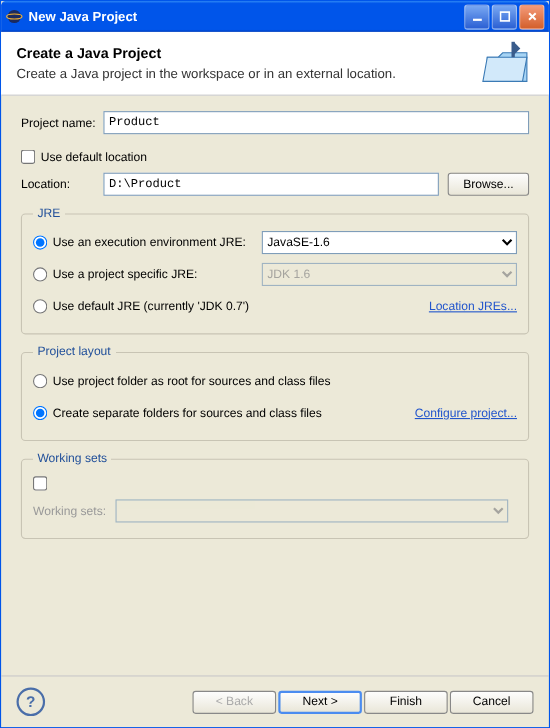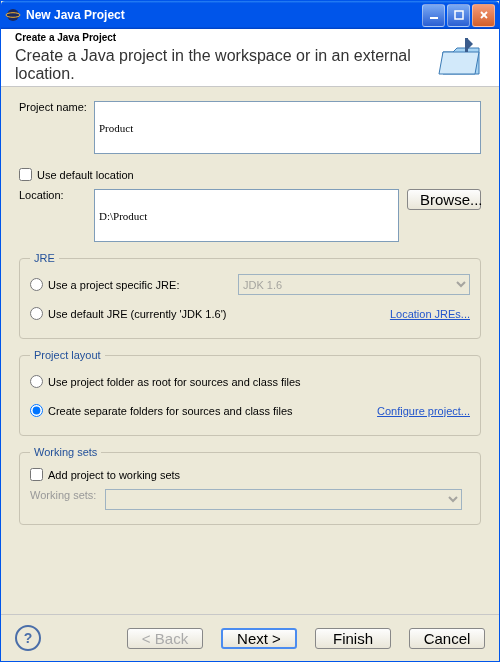--- a/index.html
+++ b/index.html
@@ -5,44 +5,44 @@
 html,body{margin:0;padding:0;font-family:Tahoma,Arial,sans-serif;font-size:11px;color:#000;background:#ece9d8}
 .window{width:500px;height:662px;box-sizing:border-box;border:1px solid #0055ea;background:#ece9d8;display:flex;flex-direction:column}
 .titlebar{height:28px;background:linear-gradient(to bottom,#2a83f4 0%,#0055ea 8%,#0055ea 92%,#003fbf 100%);display:flex;align-items:center;color:#fff;font-weight:bold;font-size:12px;padding:0 4px;border-radius:4px 4px 0 0}
 .titlebar .icon{width:16px;height:16px;margin-right:5px;display:flex;align-items:center;justify-content:center}
 .titlebar .title{flex:1}
 .titlebar .win-btn{width:21px;height:21px;margin-left:2px;border-radius:3px;border:1px solid #fff6;display:flex;align-items:center;justify-content:center;font-weight:bold;font-family:Arial;font-size:12px}
 .win-btn.min,.win-btn.max{background:linear-gradient(to bottom,#7aa9f3,#2a5fd3)}
 .win-btn.close{background:linear-gradient(to bottom,#f49b7a,#d35f2a)}
 .header{background:#fff;padding:10px 14px;border-bottom:1px solid #c8c8c8;display:flex;align-items:center;height:58px;box-sizing:border-box}
 .header-left{flex:1}
-.header h1{font-size:10px;font-weight:bold;margin:0 0 4px 0}
-.header p{margin:0;font-size:16px;color:#333}
+.header h1{font-size:13px;font-weight:bold;margin:0 0 4px 0}
+.header p{margin:0;font-size:12px;color:#333}
 .header-icon{width:48px;height:48px}
 .content{flex:1;padding:14px 18px 4px 18px;overflow:hidden}
-.row{display:flex;align-items:flex-start;margin-bottom:8px}
+.row{display:flex;align-items:center;margin-bottom:8px}
 .row label.fixed{width:75px}
-input[type=text].field{flex:1;height:19px;border:1px solid #7f9db9;padding:16px 4px;font-family:Liberation Serif, serif;font-size:11px;background:#fff}
+input[type=text].field{flex:1;height:19px;border:1px solid #7f9db9;padding:0 4px;font-family:Liberation Mono, monospace;font-size:11px;background:#fff}
 input[type=text].field:disabled{background:#ece9d8;color:#888}
 select.field{flex:1;height:21px;border:1px solid #7f9db9;font-family:inherit;font-size:11px;background:#fff}
 select.field:disabled{background:#ece9d8;color:#888}
 .chk{display:flex;align-items:flex-end;margin-bottom:8px}
 .chk input{margin:0 5px 0 0;width:13px;height:13px}
-.btn{height:21px;border:1px solid #888;background:linear-gradient(to bottom,#fdfdfd,#e9e6d8);border-radius:3px;font-family:inherit;font-size:15px;padding:0 12px;cursor:pointer}
+.btn{height:21px;border:1px solid #888;background:linear-gradient(to bottom,#fdfdfd,#e9e6d8);border-radius:3px;font-family:inherit;font-size:11px;padding:0 12px;cursor:pointer}
 .btn:disabled{color:#aaa;cursor:default}
 .btn.default{border:2px solid #4b8cf0;padding:0 11px}
 fieldset{border:1px solid #c8c4b4;border-radius:4px;margin:10px 0 8px 0;padding:10px 10px 6px 10px}
 legend{color:#22509a;padding:0 4px}
 .radio-row{display:flex;align-items:center;margin-bottom:8px;min-height:21px}
 .radio-row input[type=radio]{margin:0 5px 0 0}
 .radio-label{flex:0 0 190px}
 .link{color:#2255cc;text-decoration:underline;cursor:pointer;text-align:right}
 .footer{border-top:1px solid #c8c8c8;padding:10px 14px;display:flex;align-items:center}
 .help{width:22px;height:22px;border:2px solid #4a6ea9;border-radius:50%;display:flex;align-items:center;justify-content:center;color:#4a6ea9;font-weight:bold;font-size:14px;cursor:pointer}
-.footer-btns{margin-left:auto;display:flex;gap:18px}
+.footer-btns{margin-left:auto;display:flex;gap:2px}
 .footer .btn{width:76px;padding:0}
 .disabled-text{color:#999}
 .eclipse-icon svg{width:16px;height:16px}
 .spacer{height:6px}
 </style>
 </head>
 <body>
 
 <div class="window">
 
@@ -104,29 +104,36 @@
     <div class="row">
       <label class="fixed">Location:</label>
       <input type="text" class="field" value="D:\Product" style="">
       <span style="width:8px"></span>
       <button class="btn" style="width:74px">Browse...</button>
     </div>
 
     <fieldset>
       <legend>JRE</legend>
       <div class="radio-row">
+        <input type="radio" name="jre" checked="" style="">
+        <span class="radio-label">Use an execution environment JRE:</span>
+        <select class="field">
+          <option>JavaSE-1.6</option>
+        </select>
+      </div>
+      <div class="radio-row">
         <input type="radio" name="jre" style="">
         <span class="radio-label">Use a project specific JRE:</span>
         <select class="field" disabled="">
           <option>JDK 1.6</option>
         </select>
       </div>
       <div class="radio-row">
         <input type="radio" name="jre" style="">
-        <span style="flex:1">Use default JRE (currently 'JDK 1.6')</span>
+        <span style="flex:1">Use default JRE (currently 'JDK 0.7')</span>
         <span class="link">Location JREs...</span>
       </div>
     </fieldset>
 
     <fieldset>
       <legend>Project layout</legend>
       <div class="radio-row">
         <input type="radio" name="layout" style="">
         <span>Use project folder as root for sources and class files</span>
       </div>
@@ -134,21 +141,20 @@
         <input type="radio" name="layout" checked="" style="">
         <span style="flex:1">Create separate folders for sources and class files</span>
         <span class="link">Configure project...</span>
       </div>
     </fieldset>
 
     <fieldset>
       <legend>Working sets</legend>
       <div class="chk">
         <input type="checkbox" style="">
-        <label>Add project to working sets</label>
       </div>
       <div class="row">
         <label class="fixed disabled-text">Working sets:</label>
         <select class="field" disabled=""><option></option></select>
         <span style="width:8px"></span>
       </div>
     </fieldset>
 
   </div>
 

